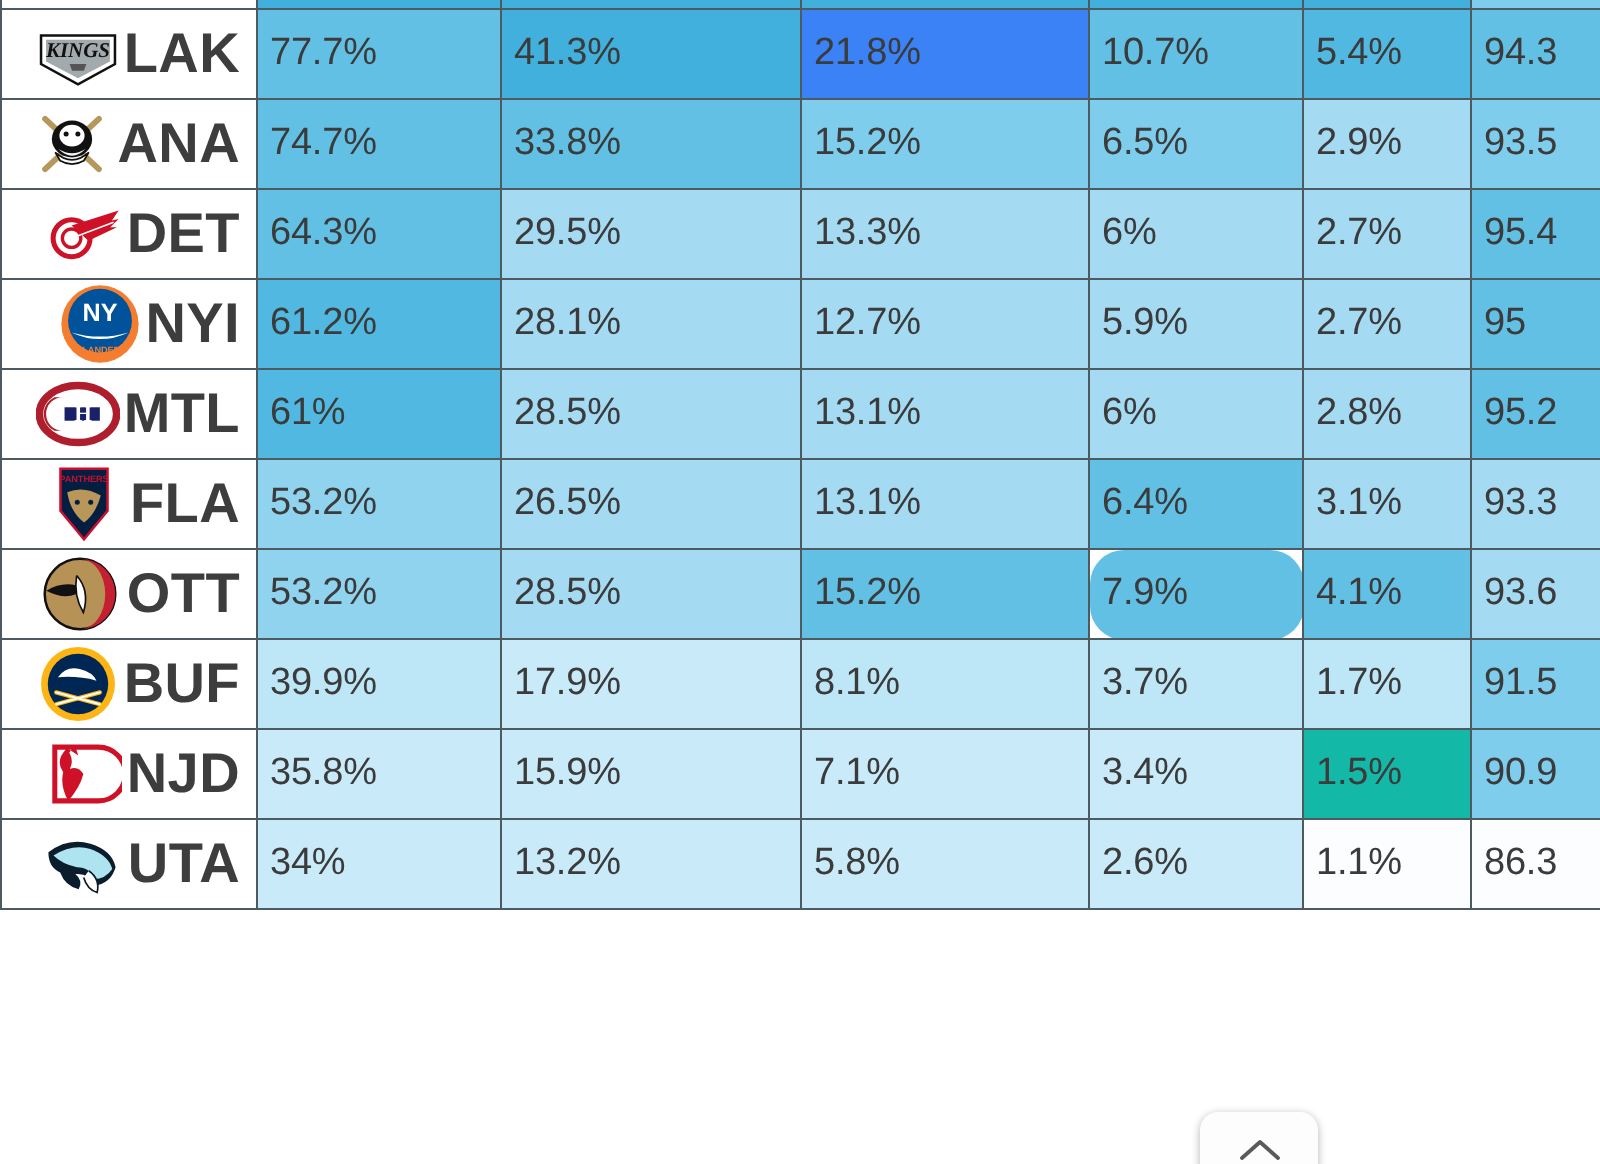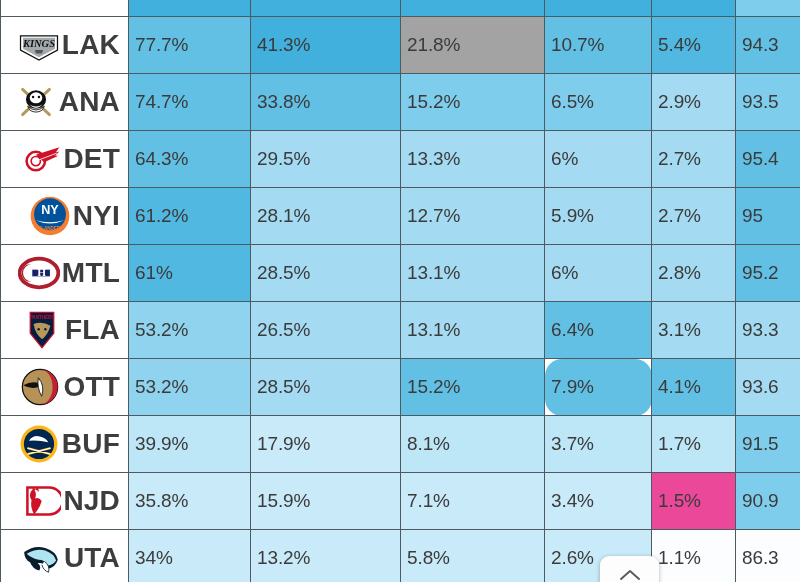--- a/index.html
+++ b/index.html
@@ -29,21 +29,21 @@
     top: -41px;
   }
   table.odds col.c-team  { width: 128px; }
   table.odds col.c-1     { width: 122px; }
   table.odds col.c-2     { width: 150px; }
   table.odds col.c-3     { width: 144px; }
   table.odds col.c-4     { width: 107px; }
   table.odds col.c-5     { width: 84px;  }
   table.odds col.c-6     { width: 65px;  }
 
-  table.odds tr { height: 57px; padding-left: 42px; }
+  table.odds tr { height: 45px; padding-left: 42px; }
 
   table.odds td {
     border: 1px solid #4d5a5f;
     font-size: 19px;
     color: #3b3b3b;
     padding: 0 6px;
     vertical-align: middle;
     white-space: nowrap;
     overflow: hidden;
     letter-spacing: -0.1px;
@@ -142,21 +142,21 @@
                   <path d="M12 33 L88 33 L88 59 L50 79 L12 59 Z" fill="#a2aaad"></path>
                   <text x="50" y="54" font-family="Liberation Serif, serif" font-style="italic" font-weight="bold" font-size="25" fill="#111" text-anchor="middle">KINGS</text>
                   <path d="M40 62 h20 l-3 8 h-14 z" fill="#555"></path>
                 </svg>
               </span>
               <span class="abbr">LAK</span>
             </div>
           </td>
           <td style="background: rgb(98, 192, 229);">77.7%</td>
           <td style="background: rgb(65, 176, 221);">41.3%</td>
-          <td style="background: #a3a3a3;">21.8%</td>
+          <td style="background: #3b82f6;">21.8%</td>
           <td style="background: rgb(98, 192, 229);">10.7%</td>
           <td style="background: rgb(81, 184, 225);">5.4%</td>
           <td style="background: rgb(98, 192, 229);">94.3</td>
         </tr>
         <tr>
           <td class="team-cell">
             <div class="team-inner">
               <span>
                 <svg class="logo" viewBox="0 0 100 100" aria-hidden="true">
                   <path d="M18 20 L82 80 M82 20 L18 80" stroke="#b5985a" stroke-width="7" stroke-linecap="round"></path>
@@ -317,21 +317,21 @@
                   <path d="M30 16 l6 10 l8 -10 l4 12" fill="#ce1126"></path>
                 </svg>
               </span>
               <span class="abbr">NJD</span>
             </div>
           </td>
           <td style="background: rgb(201, 234, 248);">35.8%</td>
           <td style="background: rgb(201, 234, 248);">15.9%</td>
           <td style="background: rgb(201, 234, 248);">7.1%</td>
           <td style="background: rgb(201, 234, 248);">3.4%</td>
-          <td style="background: #ec4899;">1.5%</td>
+          <td style="background: #14b8a6;">1.5%</td>
           <td style="background: rgb(127, 205, 236);">90.9</td>
         </tr>
         <tr>
           <td class="team-cell">
             <div class="team-inner">
               <span>
                 <svg class="logo" viewBox="0 0 100 100" aria-hidden="true">
                   <path d="M10 36 q24 -18 50 -10 q26 8 30 28 q-6 20 -26 22 q-6 -16 -22 -14 q10 8 4 18 q-16 -4 -22 -20 q-14 -6 -14 -24 z" fill="#0b1c2c"></path>
                   <path d="M16 40 q22 -14 44 -8 q22 8 26 24 q-8 12 -22 12 q-4 -14 -20 -14 q-18 -4 -28 -14 z" fill="#aee4f0"></path>
                   <path d="M58 58 q14 10 10 26 q-12 -4 -16 -18" fill="#ffffff" stroke="#0b1c2c" stroke-width="2"></path>

